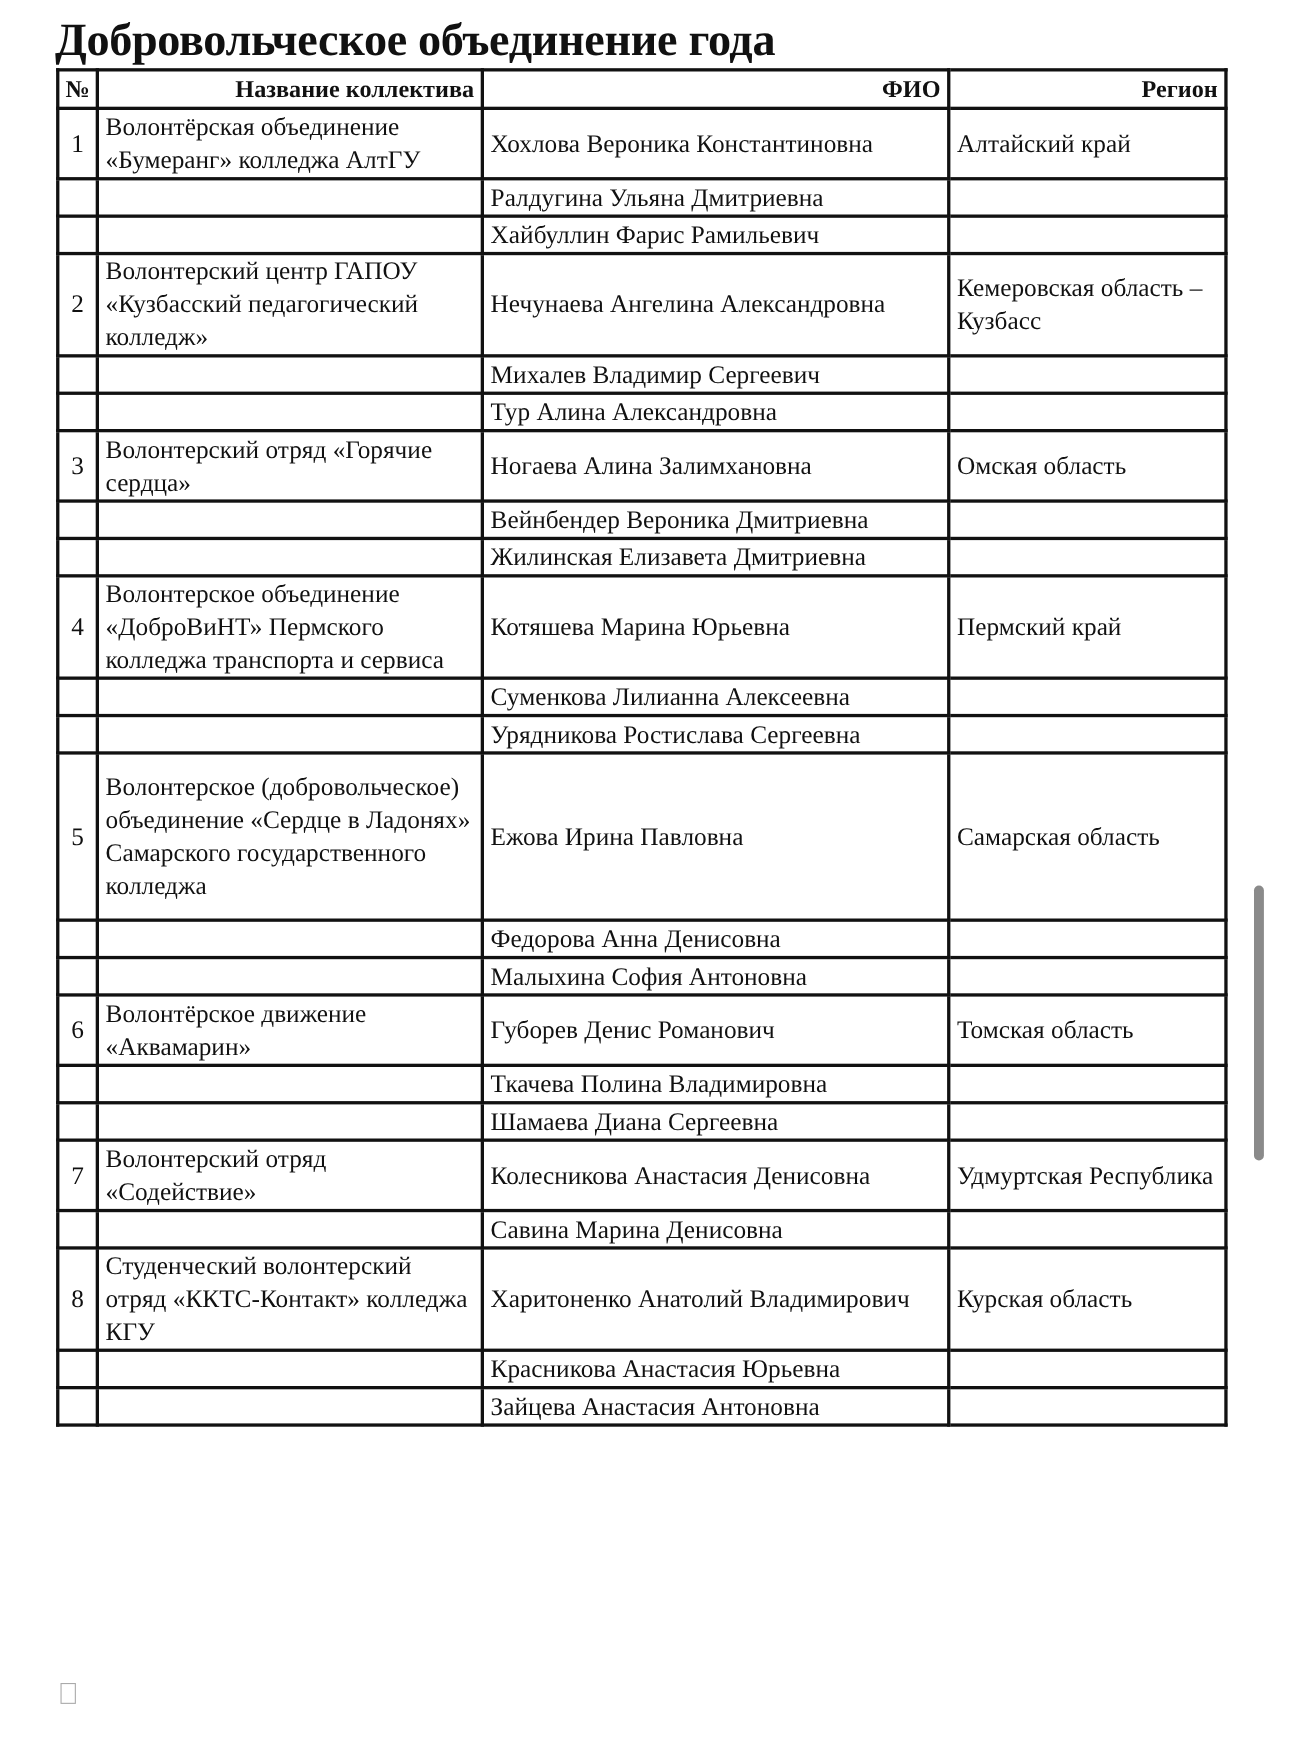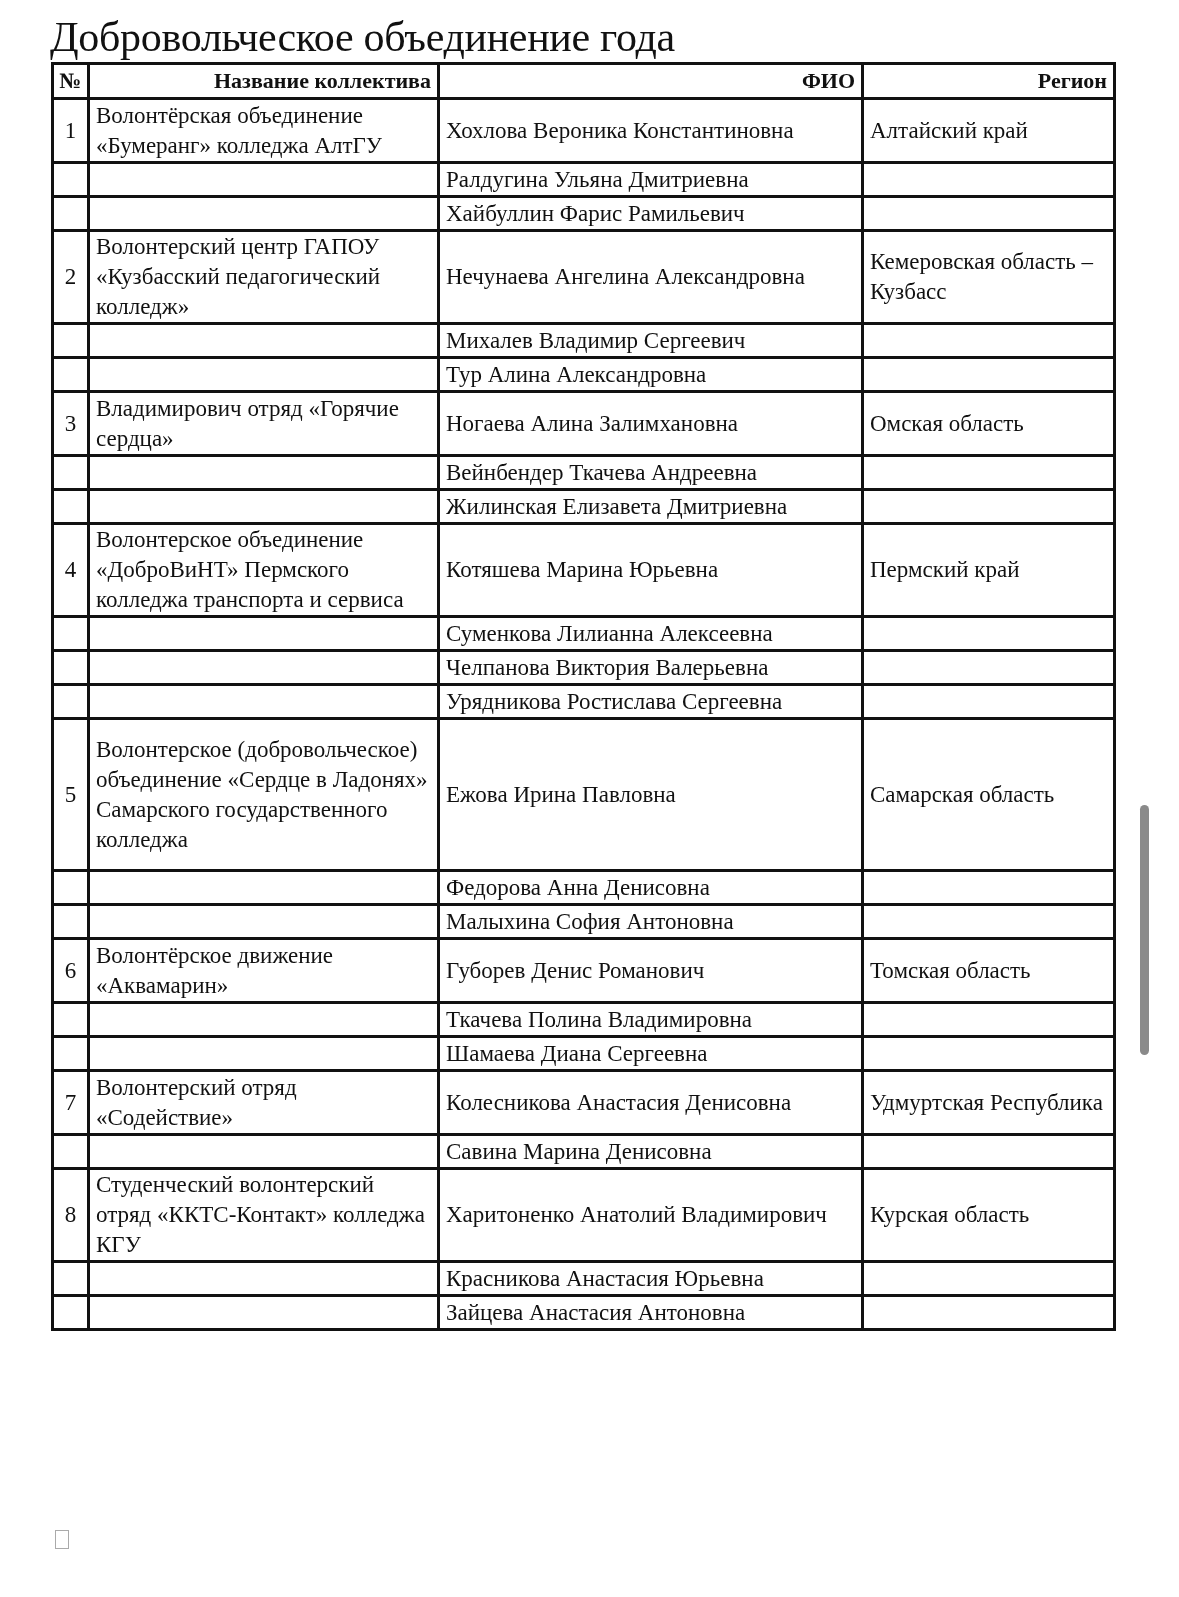--- a/index.html
+++ b/index.html
@@ -2,21 +2,21 @@
 <html><head>
 <meta charset="utf-8">
 <style>
   html, body { margin: 0; padding: 0; background: #ffffff; }
   body {
     width: 1179px; height: 1597px; position: relative; overflow: hidden;
     font-family: "Liberation Serif", "DejaVu Serif", serif; color: #111;
   }
   .title {
     position: absolute; left: 50px; top: 12px;
-    font-size: 42px; font-weight: normal; line-height: 50px; letter-spacing: -0.3px;
+    font-size: 42px; font-weight: bold; line-height: 50px; letter-spacing: -0.3px;
   }
   table.main {
     position: absolute; left: 51px; top: 62px;
     width: 1062px; border-collapse: collapse; table-layout: fixed;
   }
   table.main td, table.main th {
     border: 3px solid #111; padding: 0 6px; vertical-align: middle;
     font-size: 23px; line-height: 30px; text-align: left; font-weight: normal;
   }
   table.main th { font-weight: bold; font-size: 22px; height: 32px; text-align: right; }
@@ -91,28 +91,28 @@
         <td></td>
       </tr>
       <tr class="sub">
         <td class="num"></td>
         <td></td>
         <td>Тур Алина Александровна</td>
         <td></td>
       </tr>
       <tr class="lead2">
         <td class="num">3</td>
-        <td>Владимирович отряд «Горячие сердца»</td>
+        <td>Волонтерский отряд «Горячие сердца»</td>
         <td>Ногаева Алина Залимхановна</td>
         <td>Омская область</td>
       </tr>
       <tr class="sub">
         <td class="num"></td>
         <td></td>
-        <td>Вейнбендер Ткачева Андреевна</td>
+        <td>Вейнбендер Вероника Дмитриевна</td>
         <td></td>
       </tr>
       <tr class="sub">
         <td class="num"></td>
         <td></td>
         <td>Жилинская Елизавета Дмитриевна</td>
         <td></td>
       </tr>
       <tr class="lead3">
         <td class="num">4</td>
@@ -122,26 +122,20 @@
       </tr>
       <tr class="sub">
         <td class="num"></td>
         <td></td>
         <td>Суменкова Лилианна Алексеевна</td>
         <td></td>
       </tr>
       <tr class="sub">
         <td class="num"></td>
         <td></td>
-        <td>Челпанова Виктория Валерьевна</td>
-        <td></td>
-      </tr>
-      <tr class="sub">
-        <td class="num"></td>
-        <td></td>
         <td>Урядникова Ростислава Сергеевна</td>
         <td></td>
       </tr>
       <tr class="lead5">
         <td class="num">5</td>
         <td>Волонтерское (добровольческое) объединение «Сердце в Ладонях» Самарского государственного колледжа</td>
         <td>Ежова Ирина Павловна</td>
         <td>Самарская область</td>
       </tr>
       <tr class="sub">

